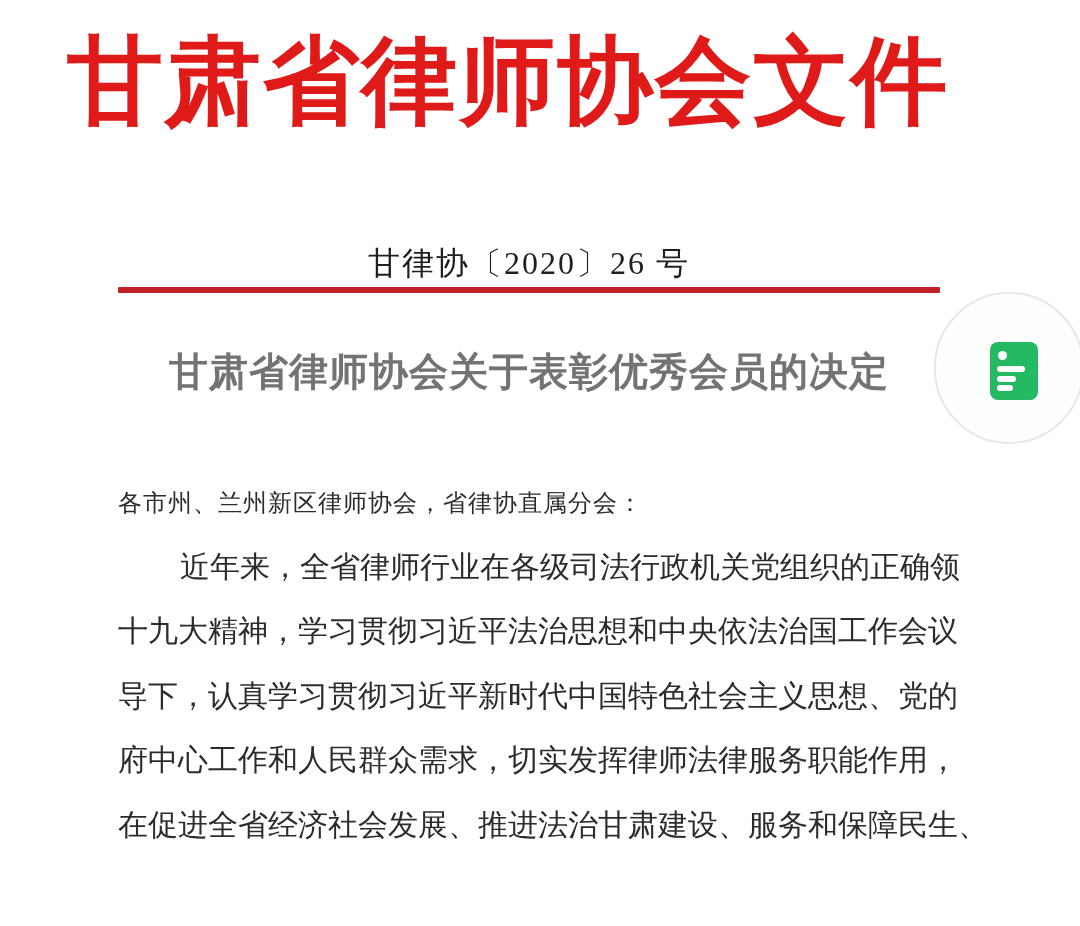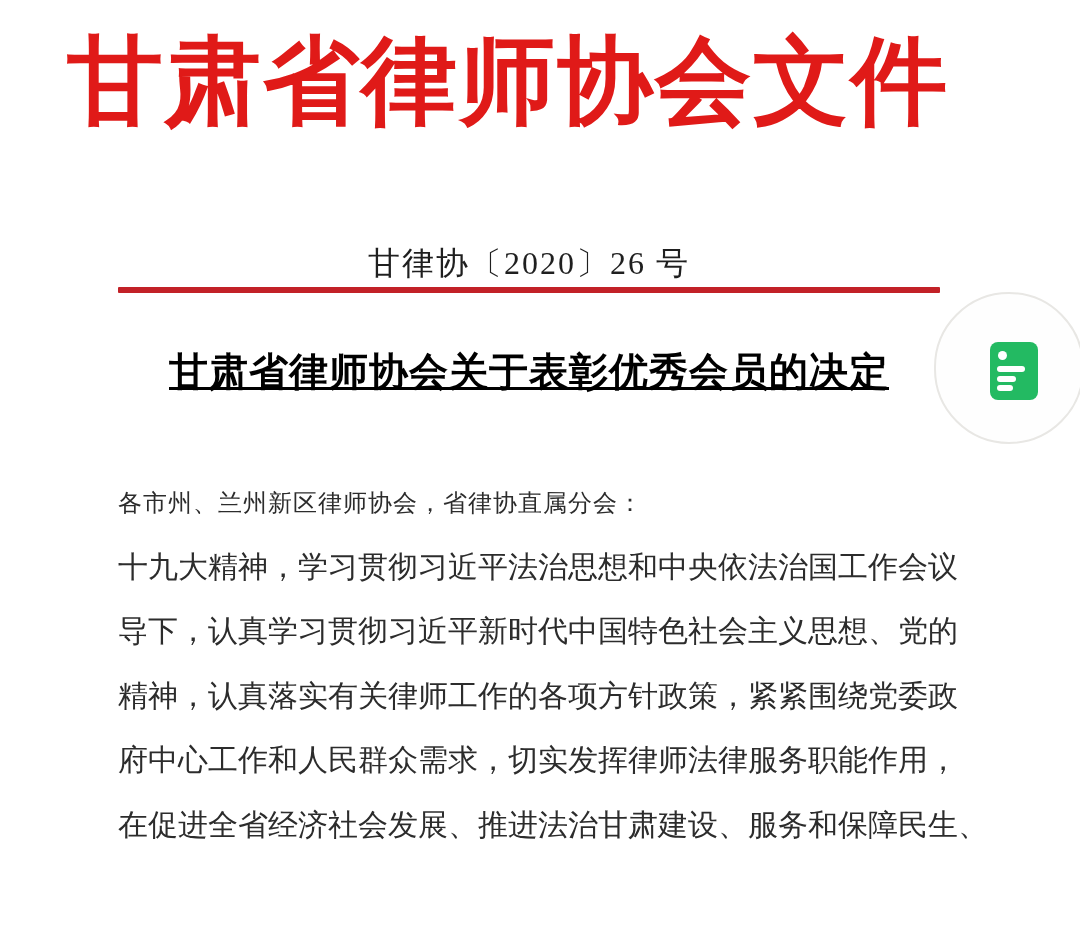--- a/index.html
+++ b/index.html
@@ -46,23 +46,22 @@
 
   .doc-title {
     position: absolute;
     top: 344px; left: 118px;
     width: 822px;
     text-align: center;
     font-size: 39px;
     line-height: 56px;
     font-weight: 700;
     letter-spacing: 1px;
-    color: #000000;
+    color: #737373;
     white-space: nowrap;
-    text-decoration: underline;
   }
 
   .salutation {
     position: absolute;
     top: 472px; left: 118px;
     width: 824px;
     font-size: 24px;
     line-height: 62px;
     color: #2c2c2c;
     letter-spacing: 1px;
@@ -122,23 +121,23 @@
 
 <div class="doc-number">甘律协〔2020〕26 号</div>
 
 <div class="red-divider" style="background: rgb(194, 33, 39);"></div>
 
 <div class="doc-title">甘肃省律师协会关于表彰优秀会员的决定</div>
 
 <div class="salutation">各市州、兰州新区律师协会，省律协直属分会：</div>
 
 <div class="body-lines">
+  <div class="body-line indent">近年来，全省律师行业在各级司法行政机关党组织的正确领</div>
   <div class="body-line">十九大精神，学习贯彻习近平法治思想和中央依法治国工作会议</div>
   <div class="body-line">导下，认真学习贯彻习近平新时代中国特色社会主义思想、党的</div>
-  <div class="body-line">精神，认真落实有关律师工作的各项方针政策，紧紧围绕党委政</div>
   <div class="body-line">府中心工作和人民群众需求，切实发挥律师法律服务职能作用，</div>
   <div class="body-line">在促进全省经济社会发展、推进法治甘肃建设、服务和保障民生、</div>
 </div>
 
 <div class="float-pill">
   <div class="summary-icon" style="background: rgb(35, 186, 98);">
     <div class="dot"></div>
     <div class="bar bar1"></div>
     <div class="bar bar2"></div>
     <div class="bar bar3"></div>

